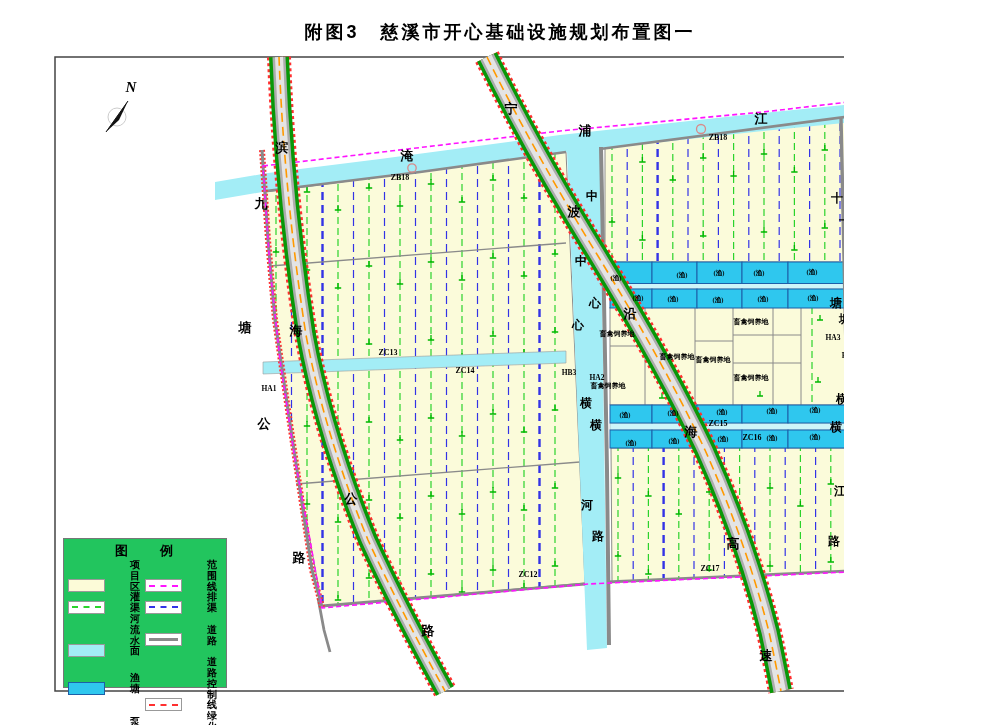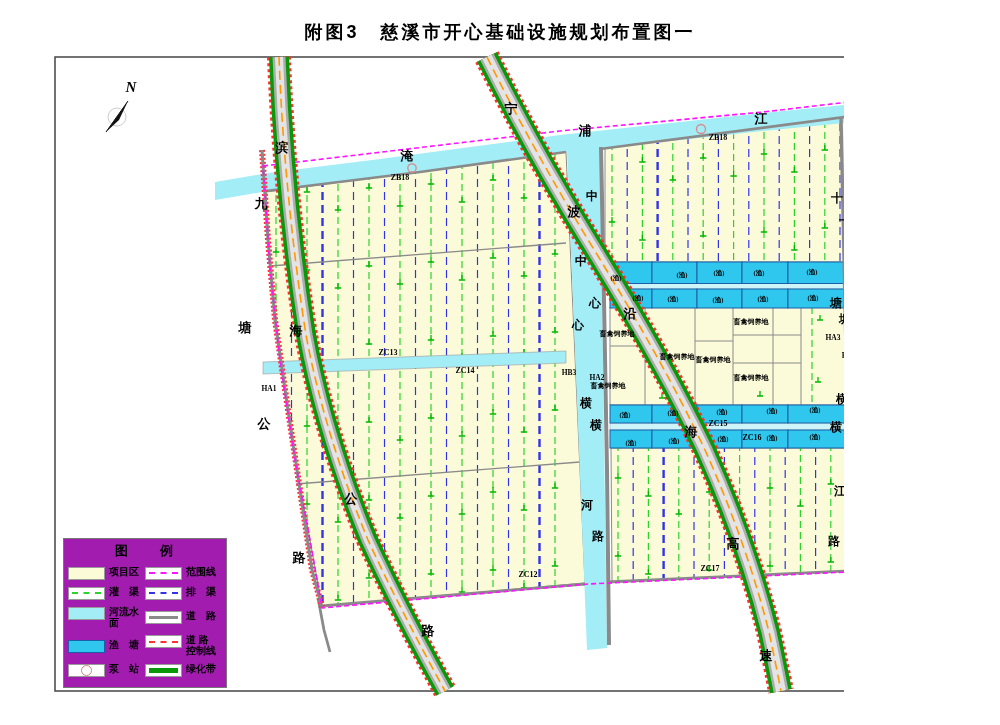--- a/index.html
+++ b/index.html
@@ -3,26 +3,26 @@
 <meta charset="utf-8">
 <style>
   html,body{margin:0;padding:0;background:#fff;}
   .page{position:relative;width:844px;height:725px;background:#fff;overflow:hidden;
         font-family:"Liberation Serif","DejaVu Serif",serif;}
   .title{position:absolute;left:0;top:20px;width:1000px;text-align:center;
          font-size:18px;font-weight:bold;letter-spacing:3px;color:#000;
          font-family:"Liberation Sans","DejaVu Sans",sans-serif;}
   svg.map{position:absolute;left:0;top:0;}
   .legend{position:absolute;left:63px;top:538px;width:164px;height:150px;
-          background:#a21caf;border:1px solid #777;box-sizing:border-box;z-index:5;
+          background:#22c55e;border:1px solid #777;box-sizing:border-box;z-index:5;
           display:flex;flex-direction:column;}
   .legend-title{text-align:center;font-size:13px;font-weight:bold;margin-top:3px;letter-spacing:2px;}
   .legend-rows{flex:1;display:flex;flex-direction:column;justify-content:space-evenly;padding:0 4px 3px 4px;}
   .legend-row{display:flex;align-items:center;}
-  .legend-cell{display:flex;align-items:flex-start;width:50%;}
+  .legend-cell{display:flex;align-items:flex-end;width:50%;gap:21px;}
   .swatch{width:37px;height:13px;border:1px solid #999;background:#fff;flex:0 0 auto;
           display:flex;align-items:center;justify-content:center;box-sizing:border-box;}
   .swatch .dashline{width:29px;height:0;border-top:2px dashed #000;}
   .swatch .solidline{width:29px;background:#888;}
   .swatch .pumpc{width:9px;height:9px;border-radius:50%;border:1.5px solid #E08080;}
   .legend-label{font-size:10px;font-weight:bold;margin-left:4px;line-height:1.08;white-space:pre-line;}
 </style>
 </head>
 <body>
 

